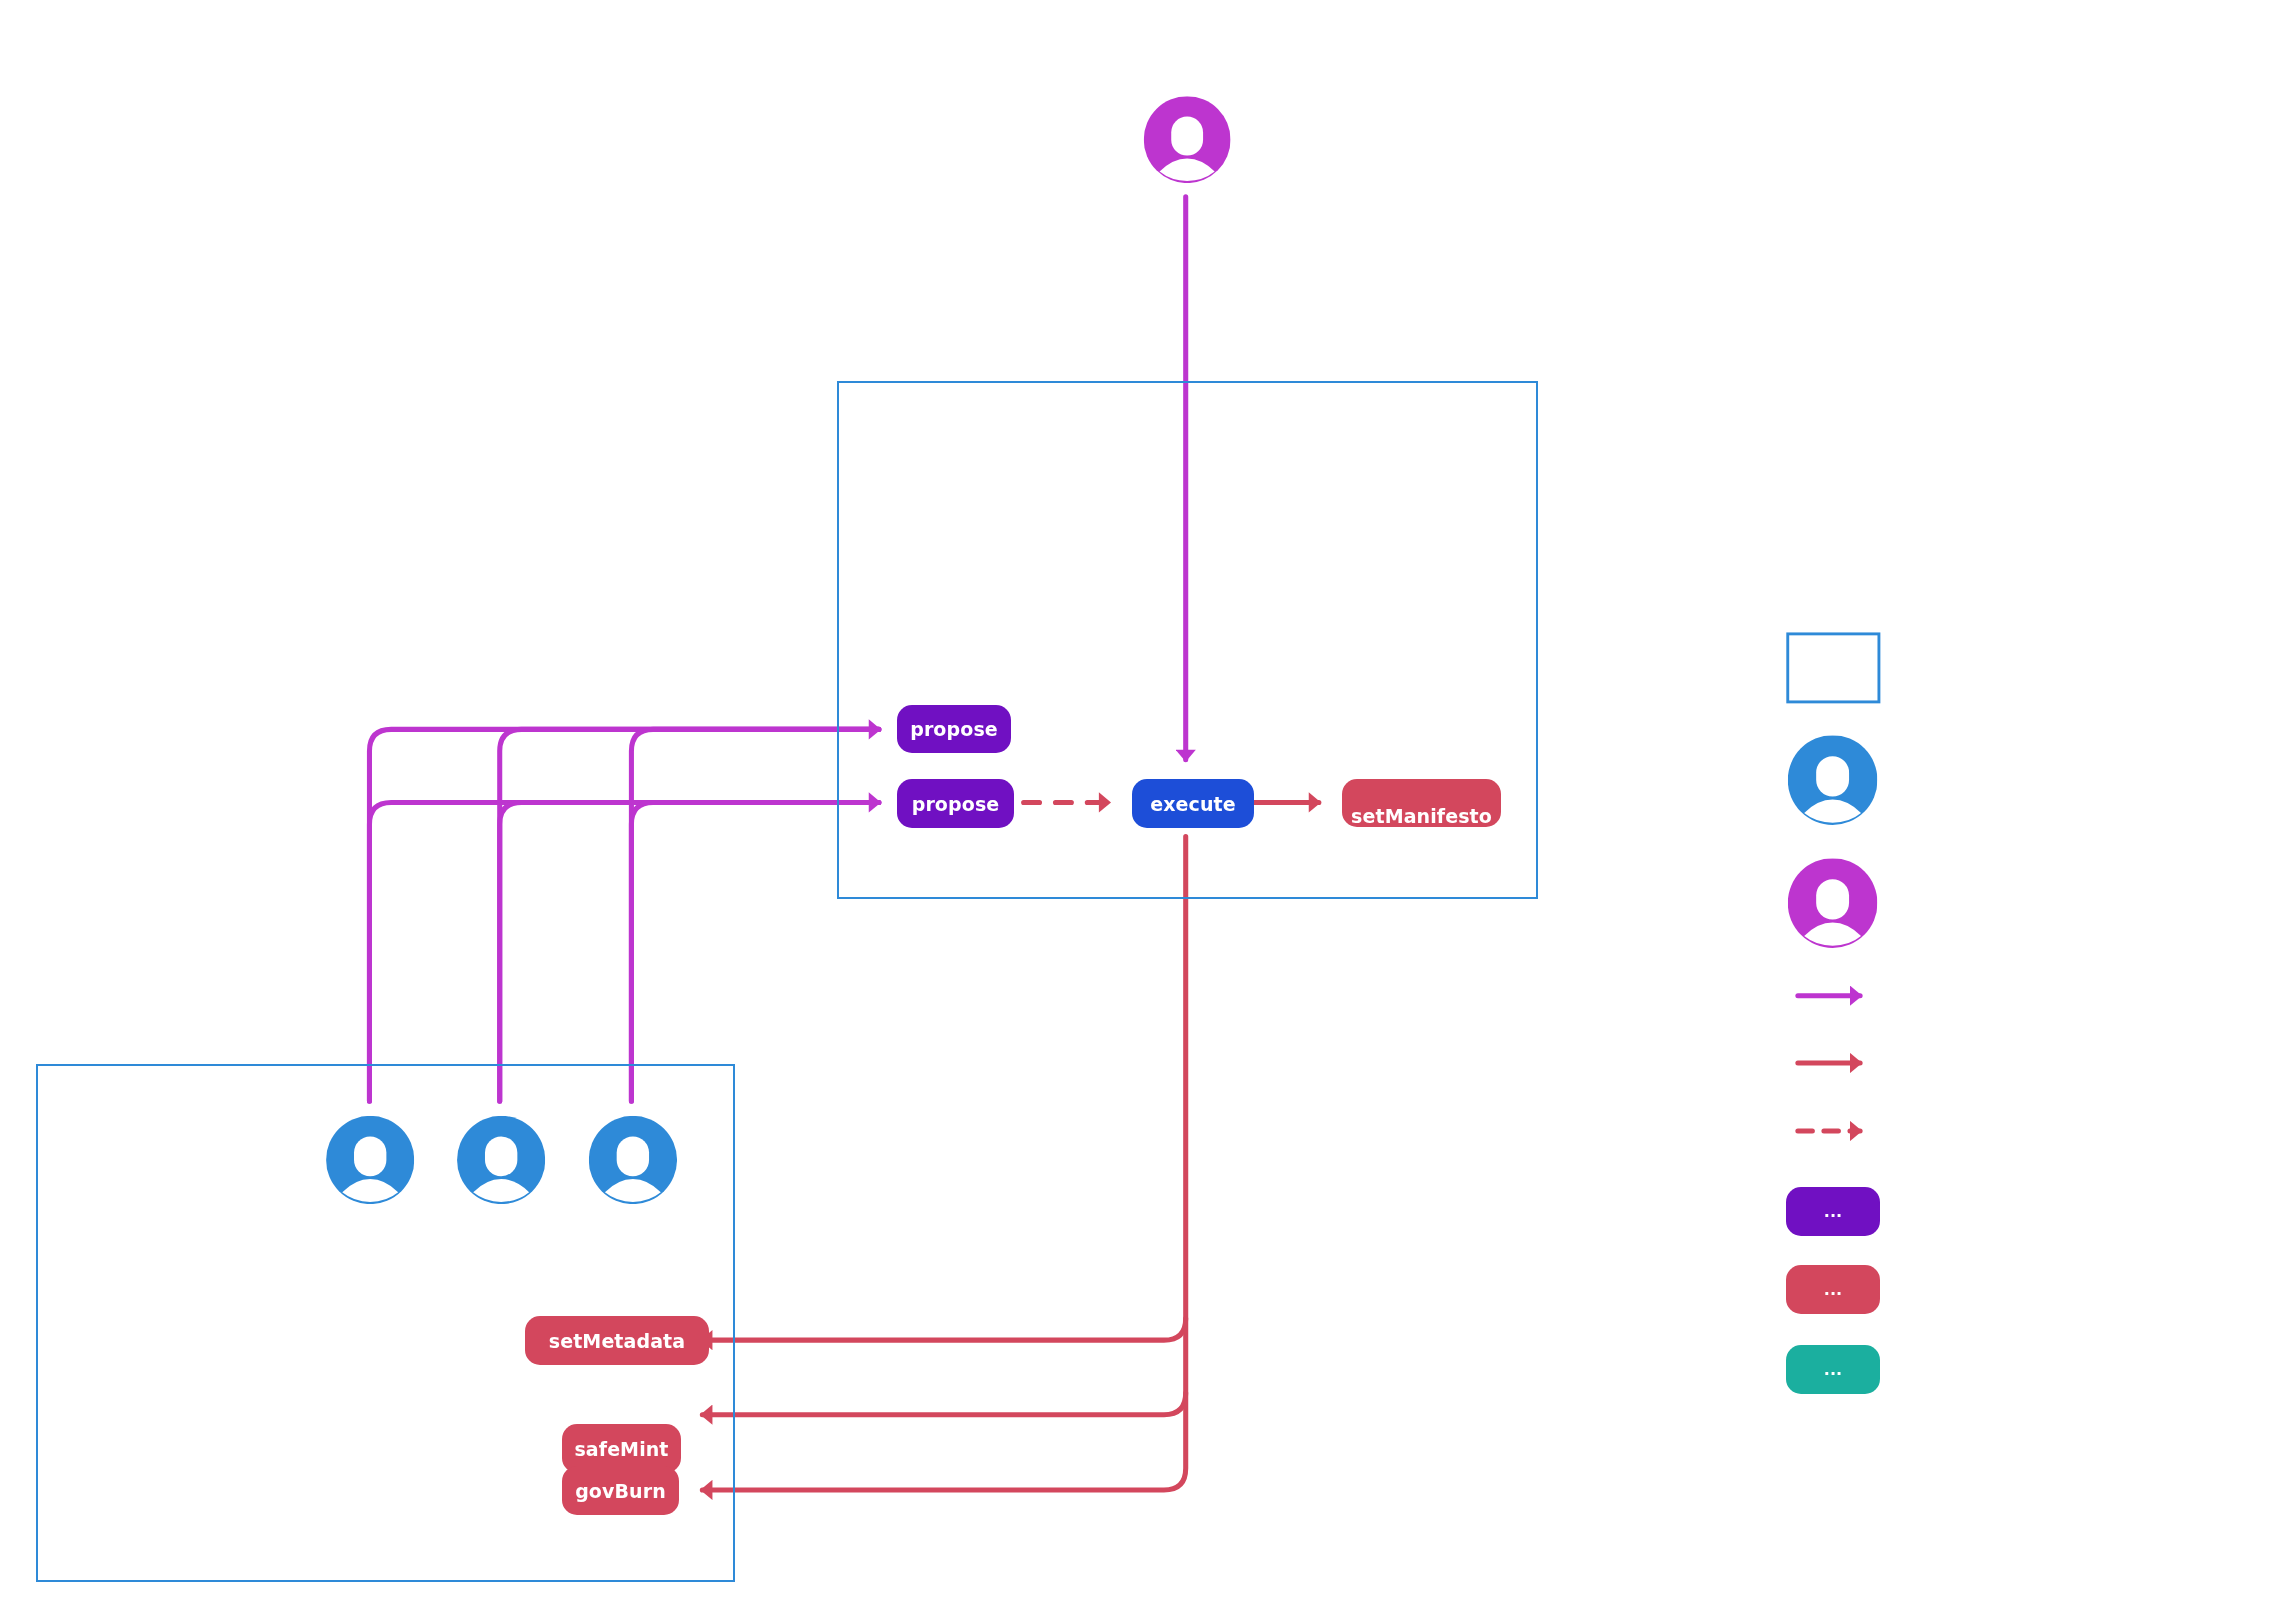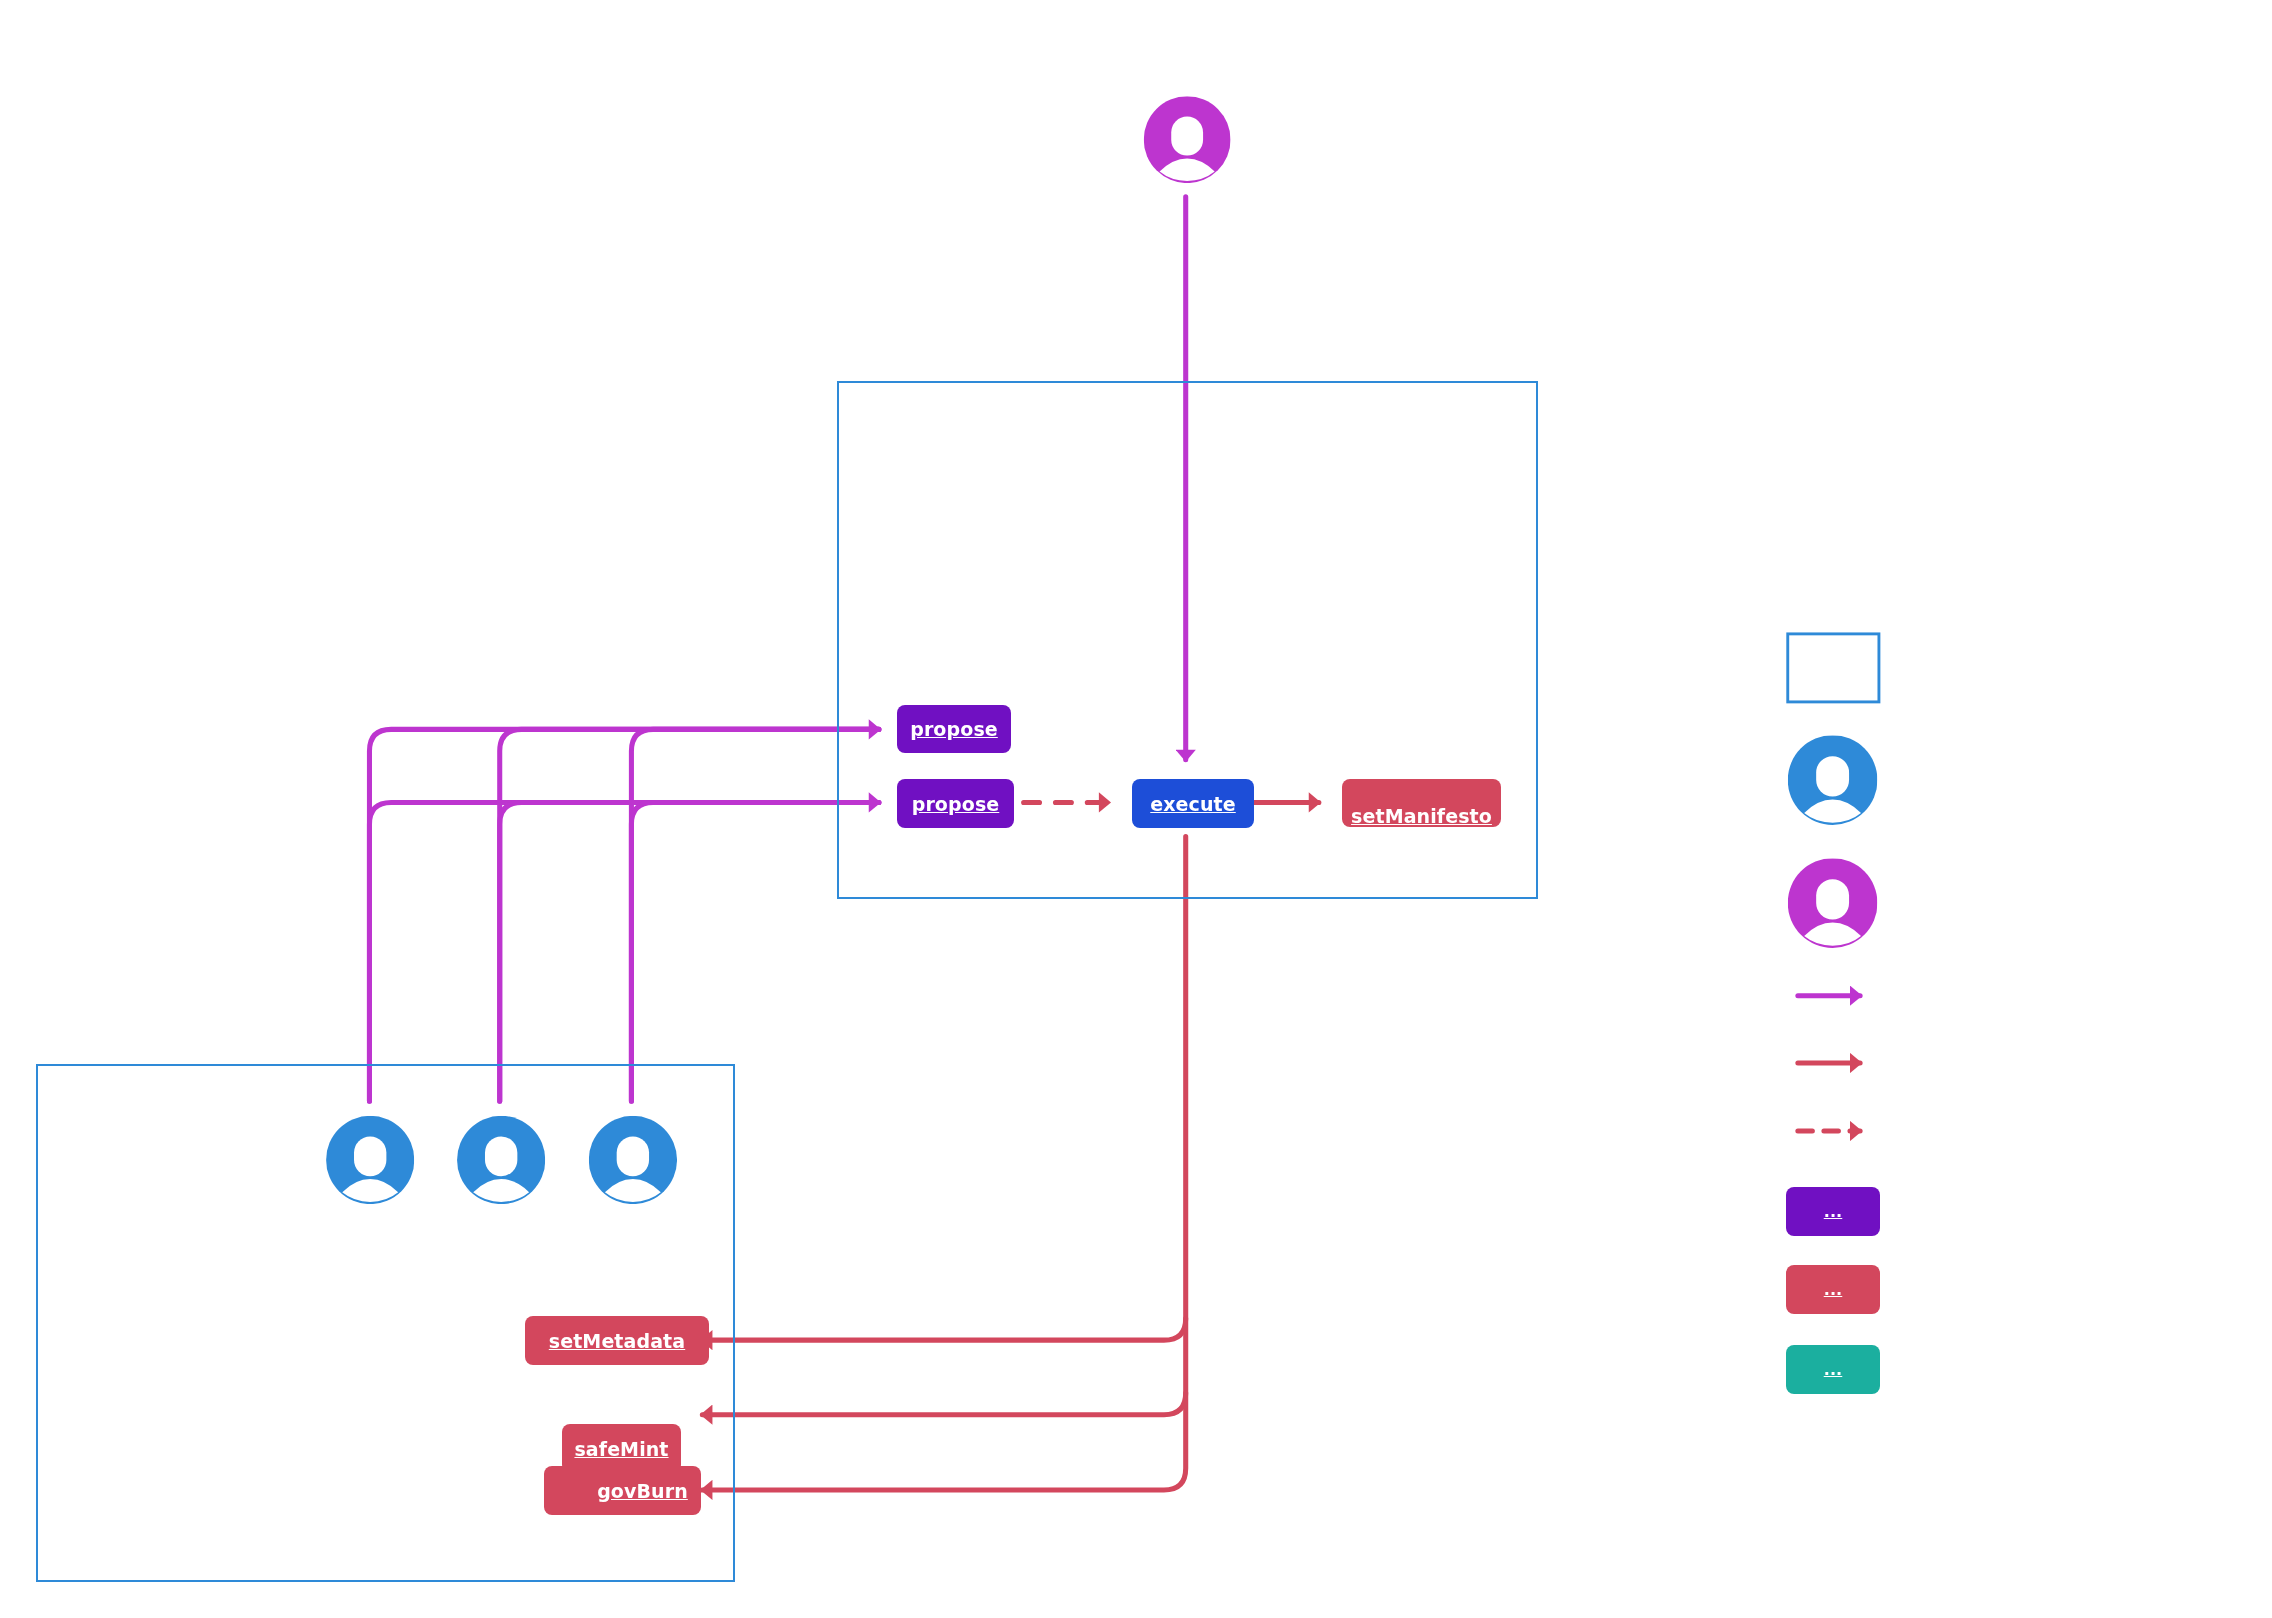--- a/index.html
+++ b/index.html
@@ -1,21 +1,21 @@
 <!DOCTYPE html>
 <html style="font-size:11.6px"><head>
 <meta charset="utf-8">
 <style>
   html, body { margin: 0; padding: 0; background: #ffffff; }
   body { width: 2273px; height: 1618px; position: relative; overflow: hidden;
          font-family: "DejaVu Sans", sans-serif; }
   svg#canvas { position: absolute; left: 0; top: 0; }
-  .fn-box { position: absolute; border-radius: 8px; color: #ffffff;
+  .fn-box { position: absolute; border-radius: 15px; color: #ffffff;
             display: flex; align-items: center; justify-content: center;
-            font-size: 19px; font-weight: bold; letter-spacing: 0.1px; cursor: pointer; text-decoration: underline; }
+            font-size: 19px; font-weight: bold; letter-spacing: 0.1px; cursor: pointer; }
   .container { position: absolute; border: 2.9px solid #2e8ad8; box-sizing: border-box; }
 </style>
 </head>
 <body>
 
 <svg id="canvas" width="2273" height="1618" viewBox="0 0 3140 2236">
   <defs>
     <marker id="ah-purple" viewBox="0 0 10 10" refX="6" refY="5" markerWidth="4" markerHeight="4" orient="auto-start-reverse" markerUnits="strokeWidth">
       <path d="M1,0 L7,5 L1,10 Z" fill="#bd35cf"></path>
     </marker>
@@ -97,21 +97,21 @@
 <div class="fn-box" style="left:1342px; top:779px; width:159px; height:48px; background:#d3475d;align-items:flex-end;">
     <span>setManifesto</span>
   </div>
 
 <div class="fn-box" style="left:525px; top:1316px; width:184px; height:49px; background:#d3475d;">
     <span>setMetadata</span>
   </div>
 <div class="fn-box" style="left:562px; top:1424px; width:119px; height:49px; background:#d3475d;">
     <span>safeMint</span>
   </div>
-<div class="fn-box" style="left:544px; top:1466px; width:117px; height:49px; background:#d3475d;padding-left:40px;">
+<div class="fn-box" style="left:562px; top:1466px; width:117px; height:49px; background:#d3475d;">
     <span>govBurn</span>
   </div>
 
 <div class="fn-box" style="left:1786px; top:1187px; width:94px; height:49px; background:#7010c2; font-size:16px;">
     <span>...</span>
   </div>
 <div class="fn-box" style="left:1786px; top:1265px; width:94px; height:49px; background:#d3475d; font-size:16px;">
     <span>...</span>
   </div>
 <div class="fn-box" style="left:1786px; top:1345px; width:94px; height:49px; background:#1baf9f; font-size:16px;">

